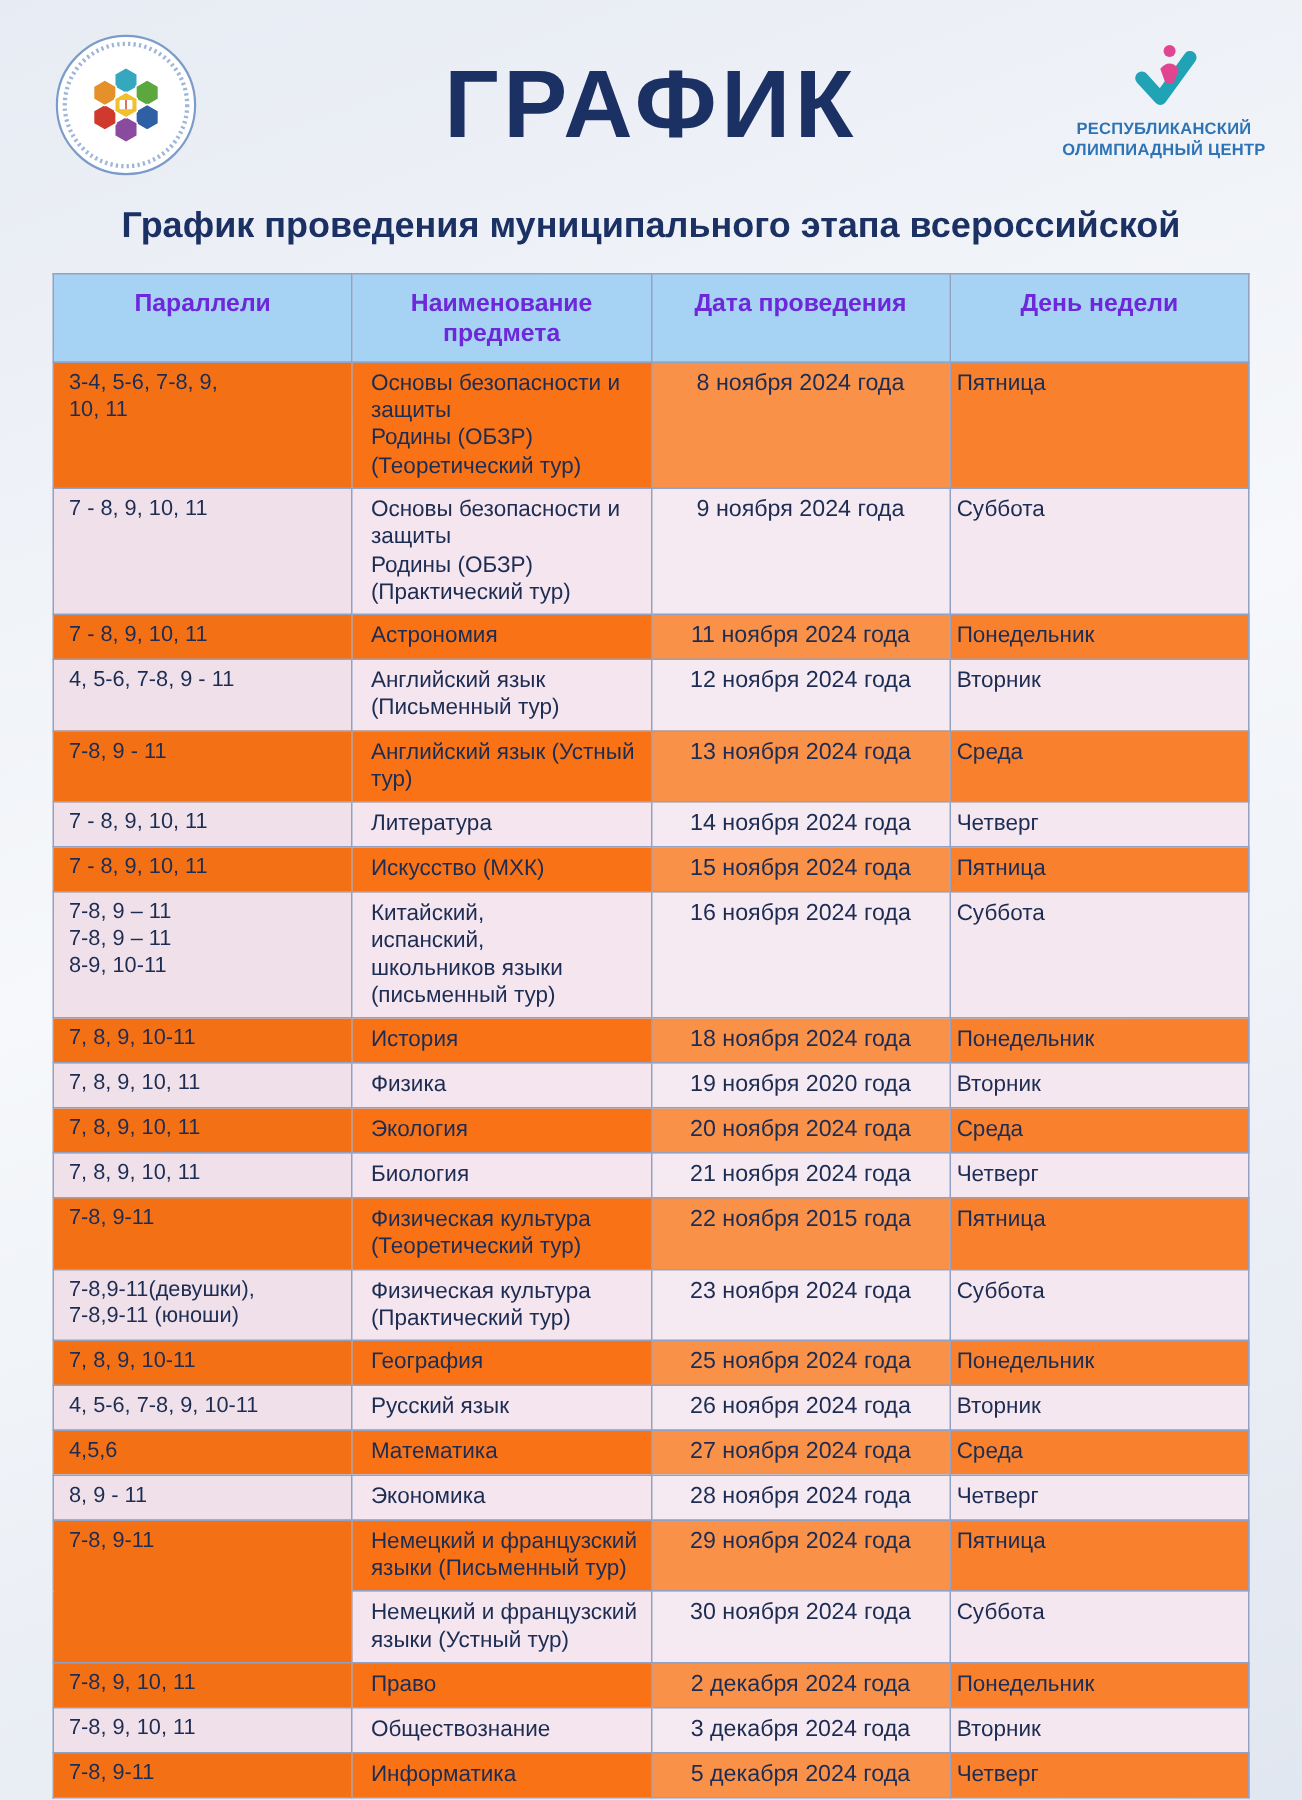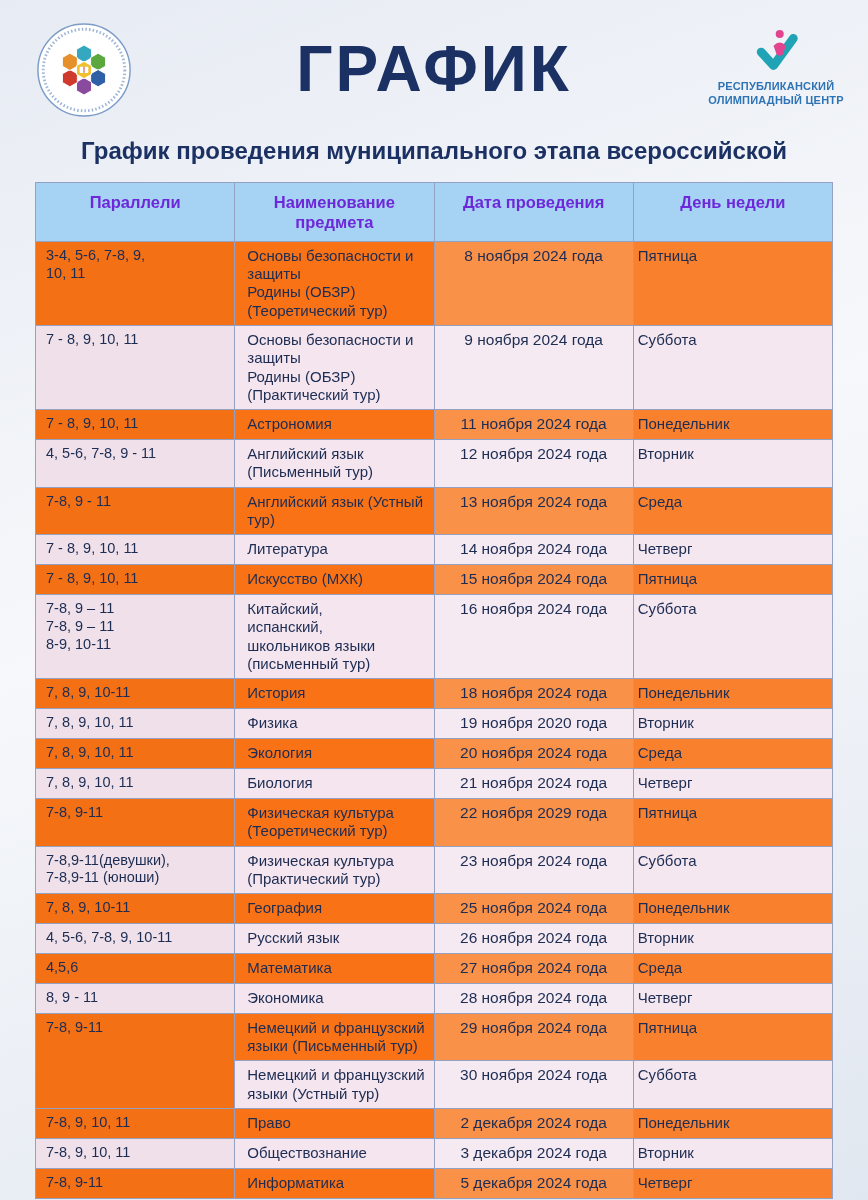--- a/index.html
+++ b/index.html
@@ -196,21 +196,21 @@
         <tr class="row-b">
           <td class="col-parallels">7, 8, 9, 10, 11</td>
           <td class="col-subject">Биология</td>
           <td class="col-date">21 ноября 2024 года</td>
           <td class="col-day">Четверг</td>
         </tr>
         <tr class="row-a">
           <td class="col-parallels">7-8, 9-11</td>
           <td class="col-subject">Физическая культура
 (Теоретический тур)</td>
-          <td class="col-date">22 ноября 2029 года</td>
+          <td class="col-date">22 ноября 2015 года</td>
           <td class="col-day">Пятница</td>
         </tr>
         <tr class="row-b">
           <td class="col-parallels">7-8,9-11(девушки),
 7-8,9-11 (юноши)</td>
           <td class="col-subject">Физическая культура
 (Практический тур)</td>
           <td class="col-date">23 ноября 2024 года</td>
           <td class="col-day">Суббота</td>
         </tr>

